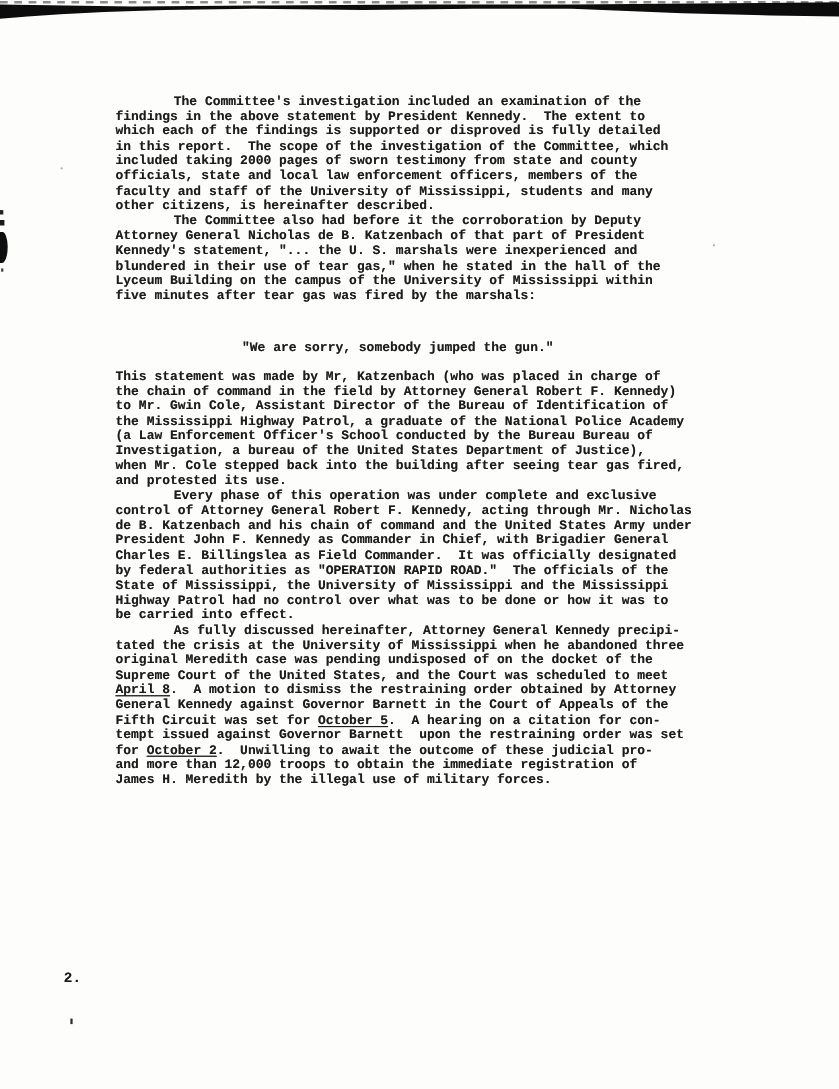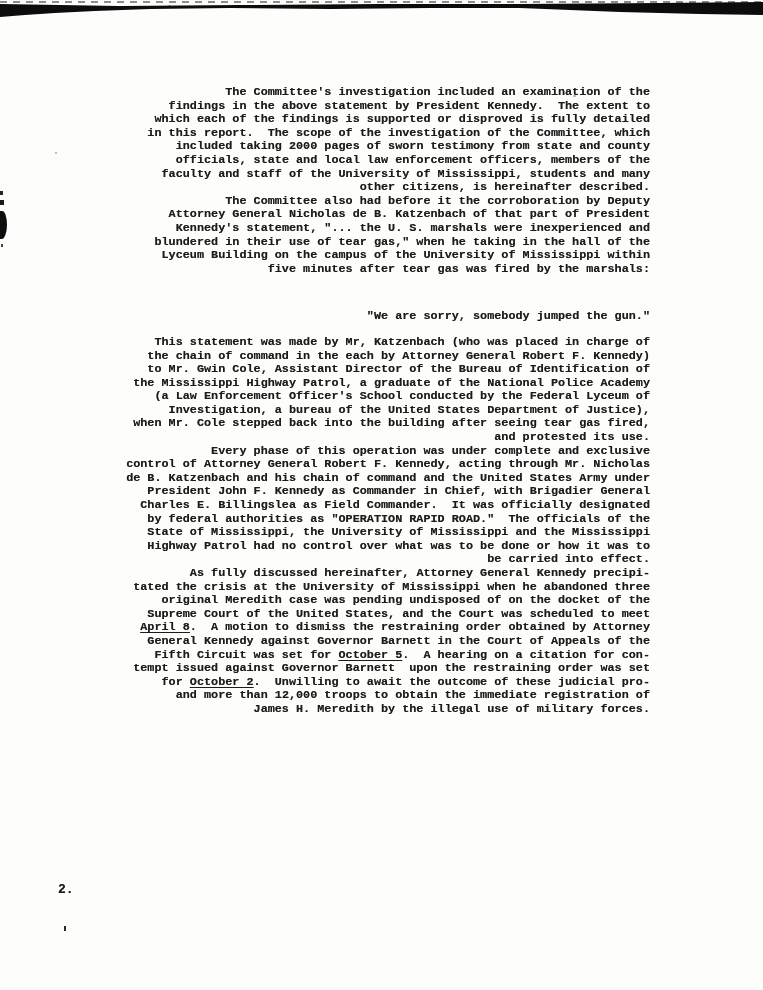--- a/index.html
+++ b/index.html
@@ -8,21 +8,20 @@
     background: #ffffff;
   }
   .page {
     position: relative;
     width: 763px;
     height: 990px;
     background: #fdfdfc;
     overflow: hidden;
     font-family: "Liberation Mono", "DejaVu Sans Mono", monospace;
     color: #1c1c1c;
-    text-align: right;
   }
   
   .top-band {
     position: absolute;
     top: 0; left: 0;
     width: 763px; height: 20px;
     pointer-events: none;
   }
   
   .edge-blob {
@@ -105,33 +104,33 @@
         <div class="line"><span>in this report.  The scope of the investigation of the Committee, which</span></div>
         <div class="line"><span>included taking 2000 pages of sworn testimony from state and county</span></div>
         <div class="line"><span>officials, state and local law enforcement officers, members of the</span></div>
         <div class="line"><span>faculty and staff of the University of Mississippi, students and many</span></div>
         <div class="line"><span>other citizens, is hereinafter described.</span></div>
       </div>
       <div class="paragraph">
         <div class="line indent"><span>The Committee also had before it the corroboration by Deputy</span></div>
         <div class="line"><span>Attorney General Nicholas de B. Katzenbach of that part of President</span></div>
         <div class="line"><span>Kennedy's statement, "... the U. S. marshals were inexperienced and</span></div>
-        <div class="line"><span>blundered in their use of tear gas," when he taking in the hall of the</span></div>
+        <div class="line"><span>blundered in their use of tear gas," when he stated in the hall of the</span></div>
         <div class="line"><span>Lyceum Building on the campus of the University of Mississippi within</span></div>
         <div class="line"><span>five minutes after tear gas was fired by the marshals:</span></div>
       </div>
       <div class="paragraph quote">
         <div class="line"><span>"We are sorry, somebody jumped the gun."</span></div>
       </div>
       <div class="paragraph">
         <div class="line"><span>This statement was made by Mr, Katzenbach (who was placed in charge of</span></div>
-        <div class="line"><span>the chain of command in the each by Attorney General Robert F. Kennedy)</span></div>
+        <div class="line"><span>the chain of command in the field by Attorney General Robert F. Kennedy)</span></div>
         <div class="line"><span>to Mr. Gwin Cole, Assistant Director of the Bureau of Identification of</span></div>
         <div class="line"><span>the Mississippi Highway Patrol, a graduate of the National Police Academy</span></div>
-        <div class="line"><span>(a Law Enforcement Officer's School conducted by the Federal Lyceum of</span></div>
+        <div class="line"><span>(a Law Enforcement Officer's School conducted by the Bureau Bureau of</span></div>
         <div class="line"><span>Investigation, a bureau of the United States Department of Justice),</span></div>
         <div class="line"><span>when Mr. Cole stepped back into the building after seeing tear gas fired,</span></div>
         <div class="line"><span>and protested its use.</span></div>
       </div>
       <div class="paragraph">
         <div class="line indent"><span>Every phase of this operation was under complete and exclusive</span></div>
         <div class="line"><span>control of Attorney General Robert F. Kennedy, acting through Mr. Nicholas</span></div>
         <div class="line"><span>de B. Katzenbach and his chain of command and the United States Army under</span></div>
         <div class="line"><span>President John F. Kennedy as Commander in Chief, with Brigadier General</span></div>
         <div class="line"><span>Charles E. Billingslea as Field Commander.  It was officially designated</span></div>

